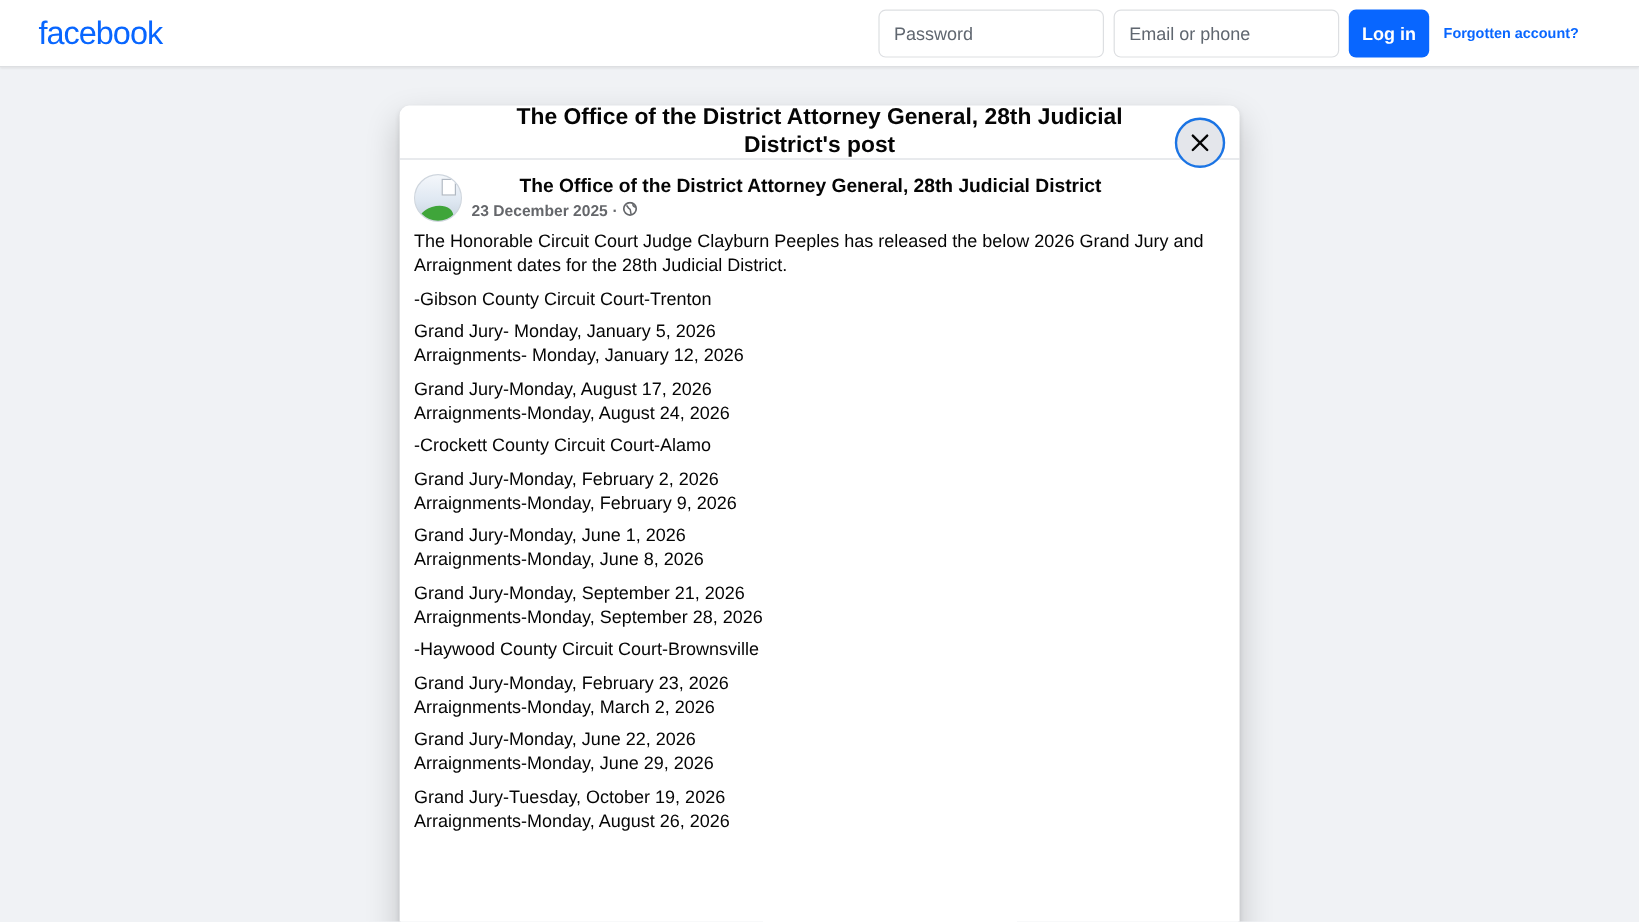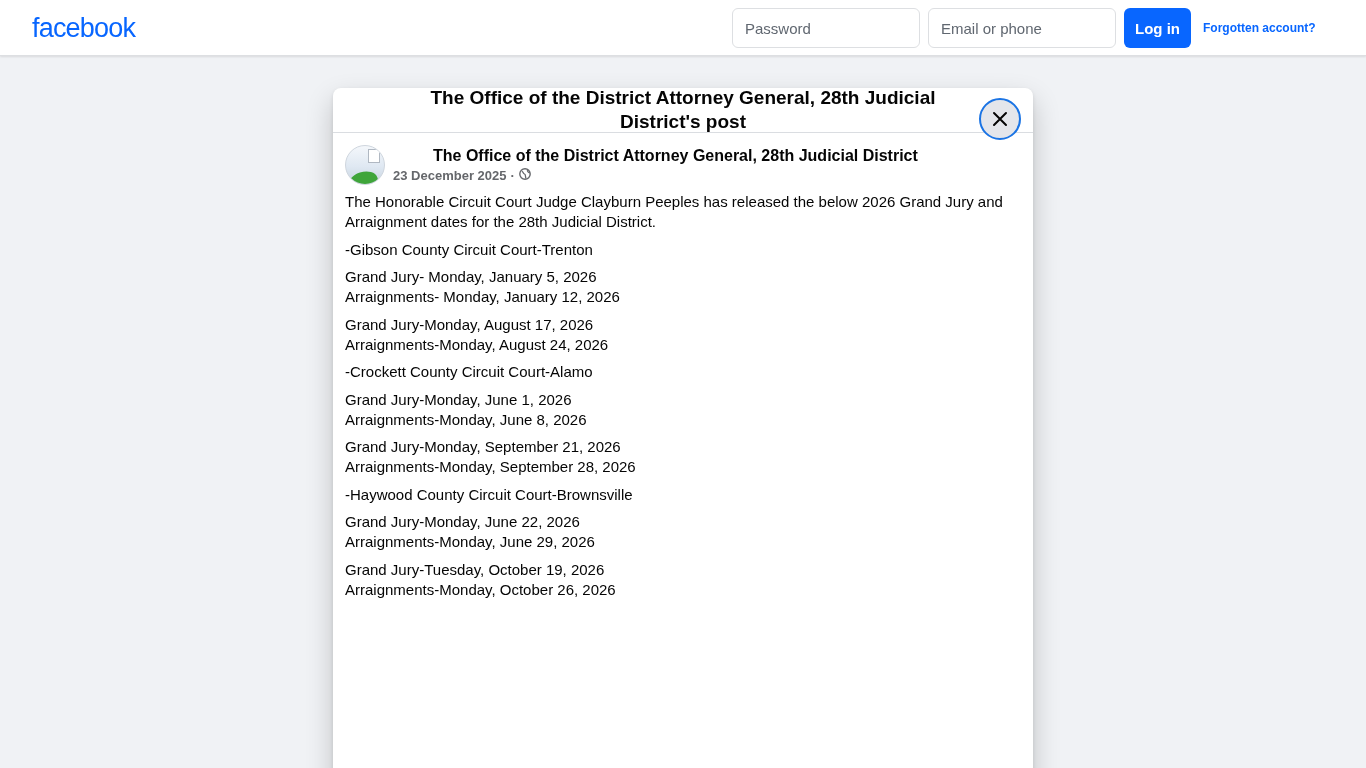--- a/index.html
+++ b/index.html
@@ -146,19 +146,21 @@
       </span>
     </div>
   </div>
 
   <div class="post-body">
     <p><span>The Honorable Circuit Court Judge Clayburn Peeples has released the below 2026 Grand Jury and Arraignment dates for the 28th Judicial District.</span></p>
     <p><span>-Gibson County Circuit Court-Trenton</span></p>
     <p><span>Grand Jury- Monday, January 5, 2026</span><br><span>Arraignments- Monday, January 12, 2026</span></p>
     <p><span>Grand Jury-Monday, August 17, 2026</span><br><span>Arraignments-Monday, August 24, 2026</span></p>
     <p><span>-Crockett County Circuit Court-Alamo</span></p>
+    <p><span>Grand Jury-Monday, February 2, 2026</span><br><span>Arraignments-Monday, February 9, 2026</span></p>
     <p><span>Grand Jury-Monday, June 1, 2026</span><br><span>Arraignments-Monday, June 8, 2026</span></p>
     <p><span>Grand Jury-Monday, September 21, 2026</span><br><span>Arraignments-Monday, September 28, 2026</span></p>
     <p><span>-Haywood County Circuit Court-Brownsville</span></p>
+    <p><span>Grand Jury-Monday, February 23, 2026</span><br><span>Arraignments-Monday, March 2, 2026</span></p>
     <p><span>Grand Jury-Monday, June 22, 2026</span><br><span>Arraignments-Monday, June 29, 2026</span></p>
-    <p><span>Grand Jury-Tuesday, October 19, 2026</span><br><span>Arraignments-Monday, October 26, 2026</span></p>
+    <p><span>Grand Jury-Tuesday, October 19, 2026</span><br><span>Arraignments-Monday, August 26, 2026</span></p>
   </div>
 </div>
 
 </body></html>

